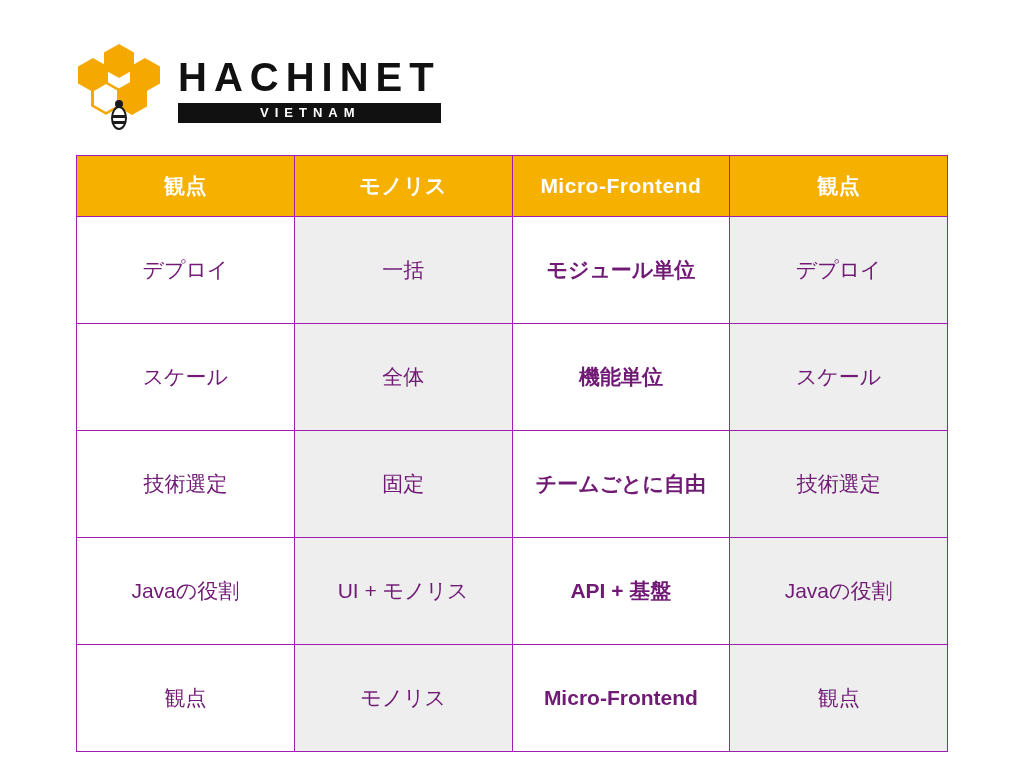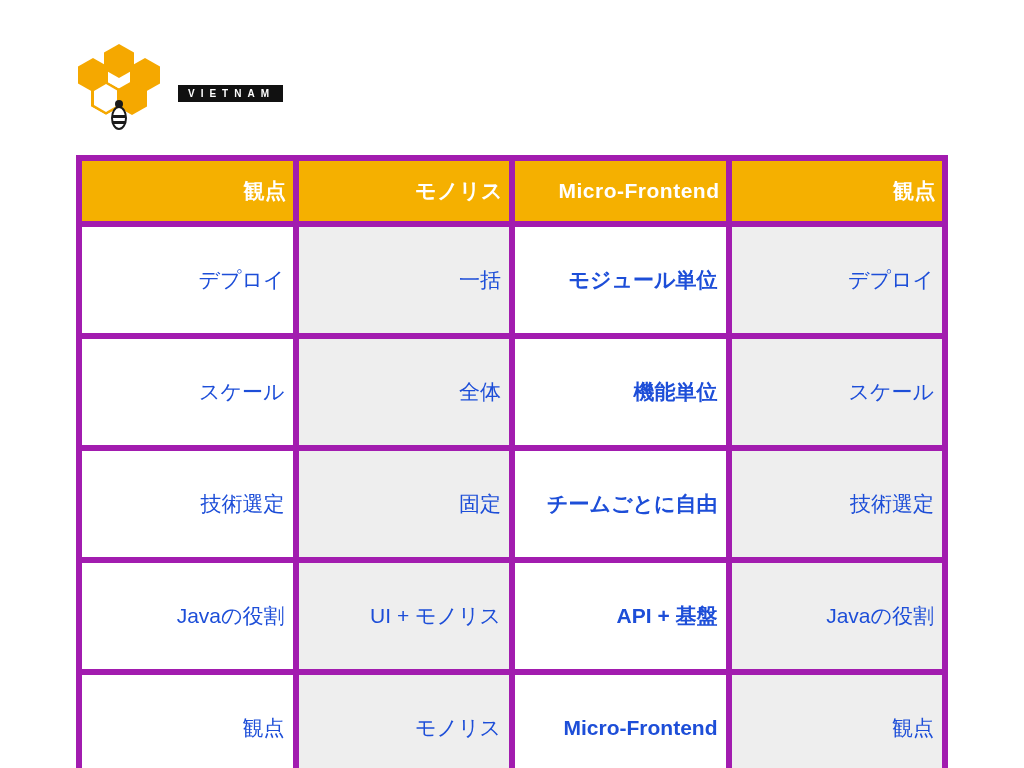--- a/index.html
+++ b/index.html
@@ -112,21 +112,21 @@
     font-weight: bold;
     letter-spacing: 7px;
     color: #111111;
     line-height: 1;
     font-family: "Liberation Sans", "DejaVu Sans", sans-serif;
   }
   .logo-sub {
     margin-top: 6px;
     background: #111111;
     color: #ffffff;
-    font-size: 10px;
+    font-size: 13px;
     font-weight: bold;
     letter-spacing: 6px;
     padding: 3px 8px 3px 10px;
     text-align: center;
     line-height: 1.1;
   }
 
   
   .table-wrap {
     position: absolute;
@@ -134,38 +134,38 @@
     top: 155px;
     width: 872px;
   }
   table.compare {
     border-collapse: collapse;
     width: 872px;
     table-layout: fixed;
   }
   table.compare th,
   table.compare td {
-    border: 6px solid #a21caf;
-    text-align: right;
+    border: 1px solid #a21caf;
+    text-align: center;
     vertical-align: middle;
     font-family: "Liberation Sans", "DejaVu Sans", sans-serif;
   }
   table.compare thead th {
     background: #f5b000;
     color: #ffffff;
     font-size: 21px;
     font-weight: bold;
     height: 52px;
     padding: 4px 6px;
     letter-spacing: 0.5px;
   }
   table.compare tbody td {
     height: 98px;
     font-size: 21px;
-    color: #1d4ed8;
+    color: #701a75;
     font-weight: normal;
     padding: 4px 8px;
     margin-left: 24px;
   }
   table.compare tbody td.col-0 { background: #ffffff; }
   table.compare tbody td.col-1 { background: #eeeeee; }
   table.compare tbody td.col-2 { background: #ffffff; font-weight: bold; }
   table.compare tbody td.col-3 { background: #eeeeee; }
 </style>
 </head>
@@ -181,20 +181,21 @@
       <div class="hex h4 outline"></div>
       <div class="hex h5"></div>
       <div class="bee">
         <div class="bee-body"></div>
         <div class="bee-stripe s1"></div>
         <div class="bee-stripe s2"></div>
         <div class="bee-head"></div>
       </div>
     </div>
     <div class="logo-text">
+      <div class="logo-title">HACHINET</div>
       <div class="logo-sub">VIETNAM</div>
     </div>
   </div>
 
   <div class="table-wrap">
     <table class="compare">
       <thead>
         <tr>
           <th>観点</th>
           <th>モノリス</th>

